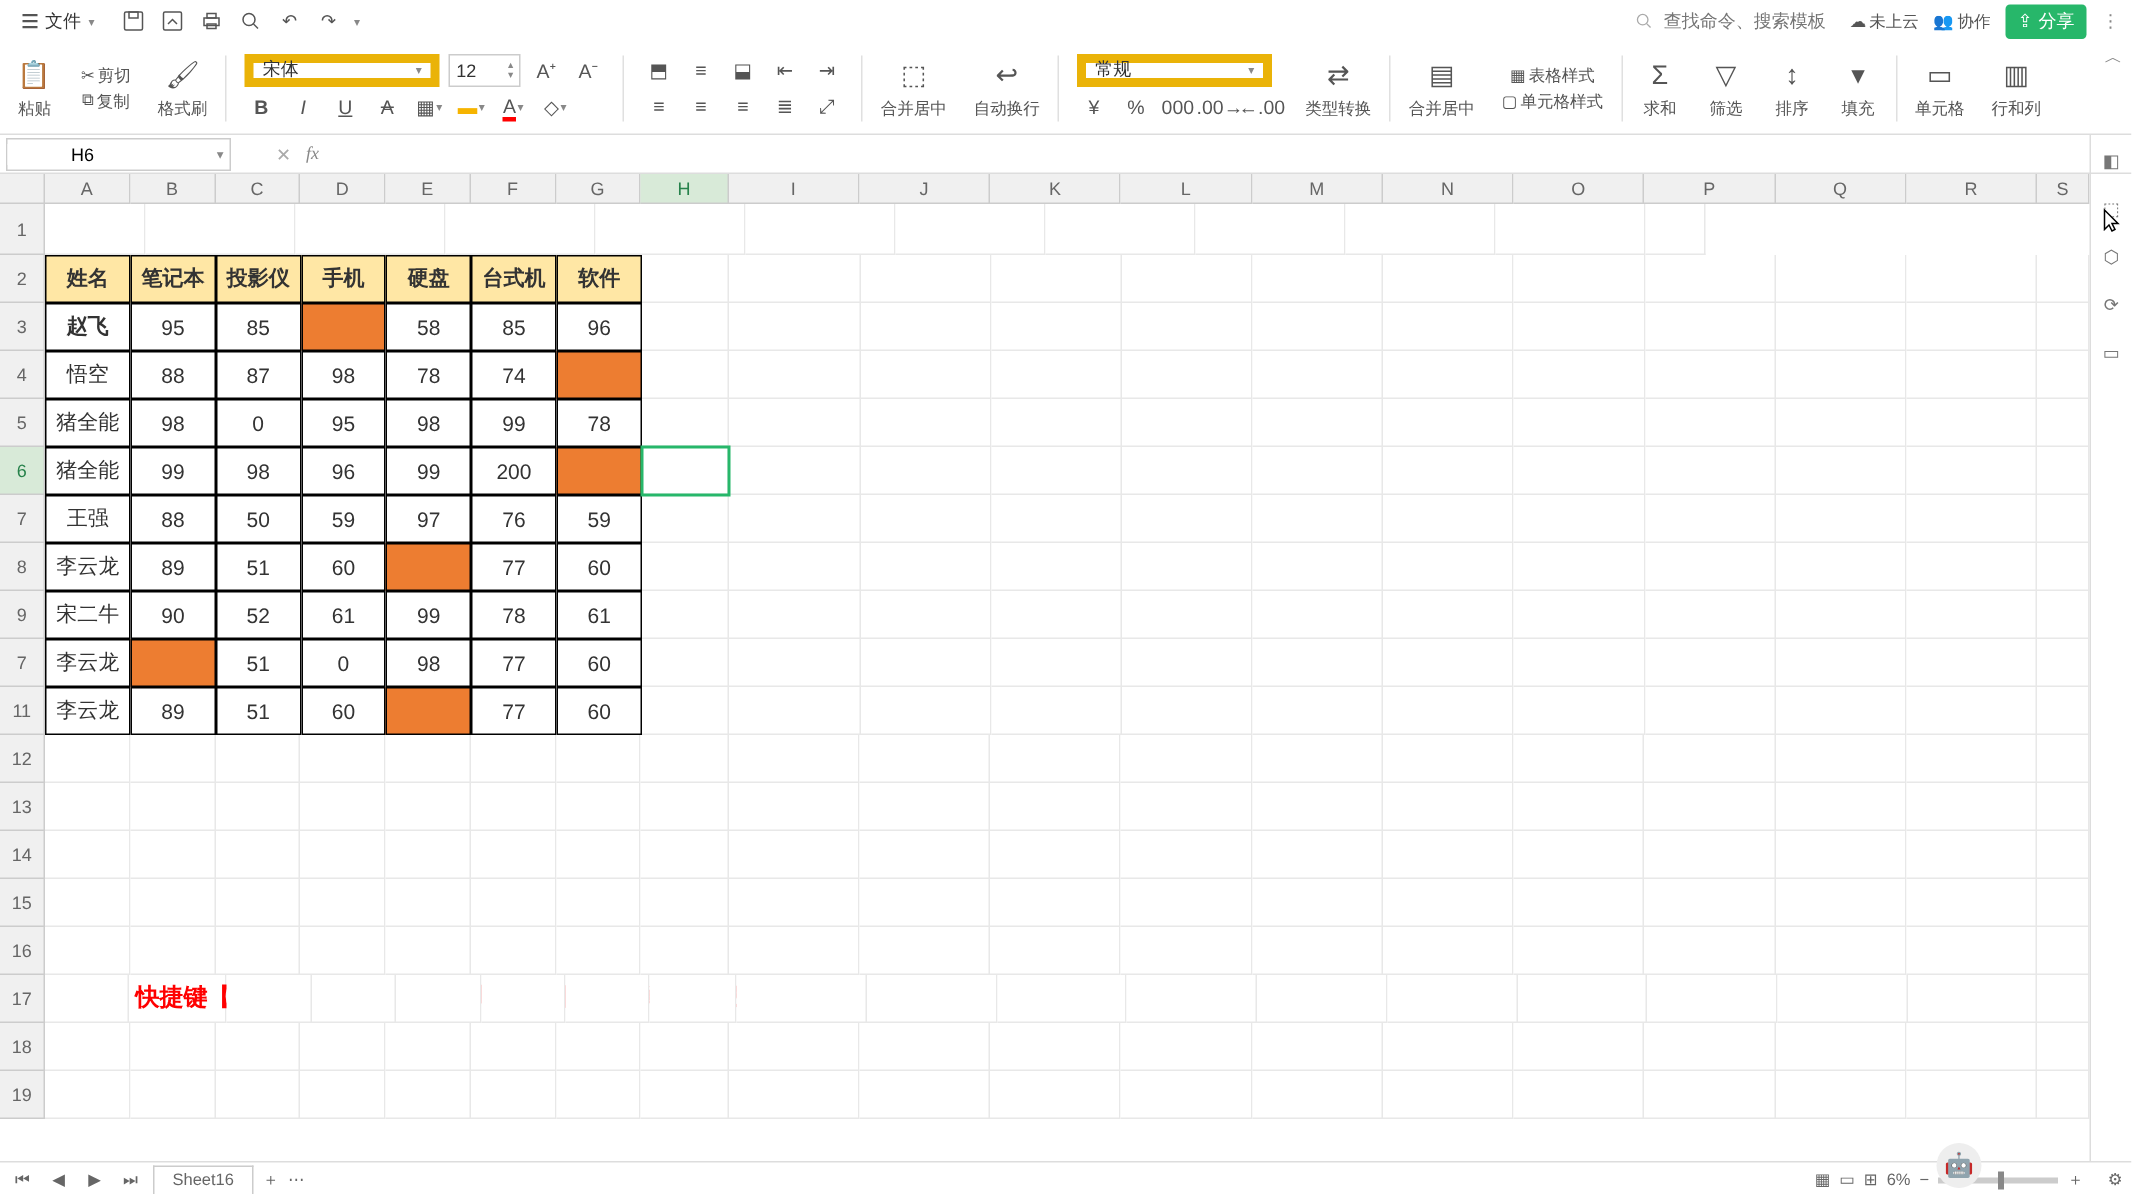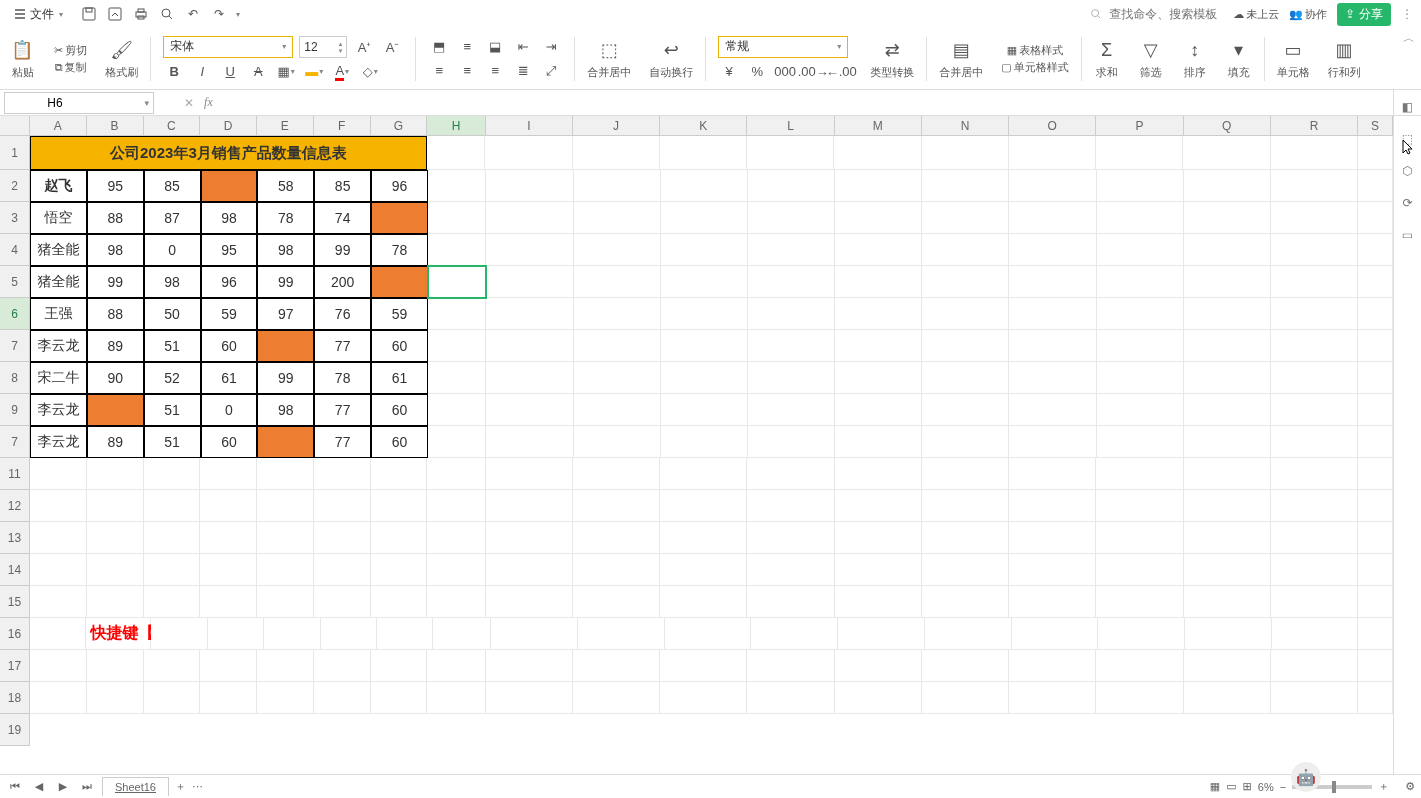--- a/index.html
+++ b/index.html
@@ -19,21 +19,21 @@
 .share-btn { background:#27b76a; color:#fff; padding:3px 8px; border-radius:3px; display:flex; align-items:center; gap:4px; }
 
 
 .ribbon { height:62px; border-bottom:1px solid #ddd; display:flex; align-items:center; padding:0 8px 0 4px; gap:6px; position:relative; }
 .rgroup { display:flex; flex-direction:column; align-items:center; justify-content:center; height:56px; padding:0 6px; }
 .vsep { width:1px; height:44px; background:#e0e0e0; }
 .big-btn { display:flex; flex-direction:column; align-items:center; gap:2px; cursor:pointer; font-size:11px; color:#555; }
 .big-ico { width:26px; height:26px; display:flex; align-items:center; justify-content:center; font-size:18px; }
 .small-row { display:flex; align-items:center; gap:6px; }
 .sbtn { width:22px; height:20px; display:flex; align-items:center; justify-content:center; color:#555; cursor:pointer; font-size:13px; }
-.font-name { width:130px; height:22px; border:1px solid #eab308; display:flex; align-items:center; padding:0 6px; font-size:12px; }
+.font-name { width:130px; height:22px; border:6px solid #eab308; display:flex; align-items:center; padding:0 6px; font-size:12px; }
 .font-size { width:48px; height:22px; border:1px solid #ccc; display:flex; align-items:center; padding:0 4px; font-size:12px; }
 .fs-arrows { display:flex; flex-direction:column; margin-left:auto; font-size:7px; line-height:7px; color:#888; }
 .dd { font-size:8px; color:#888; margin-left:1px; }
 .collapse-btn { position:absolute; right:6px; top:2px; cursor:pointer; color:#888; }
 .lbl-btn { display:flex; align-items:center; gap:2px; font-size:11px; color:#555; }
 
 
 .fxbar { height:26px; border-bottom:1px solid #ddd; display:flex; align-items:center; }
 .namebox { width:150px; height:22px; border:1px solid #ccc; margin-left:4px; display:flex; align-items:center; }
 .namebox input { border:none; outline:none; width:100px; text-align:center; font-size:12px; }
@@ -60,21 +60,21 @@
 .data-cell { border:1px solid #000 !important; }
 .orange { background:#ed7d31; }
 .active-cell { outline:2px solid #27b76a; outline-offset:-1px; z-index:5; }
 .tip-text { color:#ff0000; font-weight:bold; font-size:16px; justify-content:flex-start; padding-left:4px; white-space:nowrap; overflow:visible; }
 
 
 .sidepanel { position:absolute; right:0; top:90px; bottom:24px; width:28px; border-left:1px solid #ddd; display:flex; flex-direction:column; align-items:center; padding-top:10px; gap:18px; color:#777; }
 
 
 .statusbar { position:absolute; left:0; right:0; bottom:0; height:24px; border-top:1px solid #ddd; display:flex; align-items:center; padding:0 6px; gap:6px; font-size:11px; color:#666; }
-.sheet-tab { padding:3px 12px; background:#fff; border:1px solid #ccc; border-bottom:none;text-decoration:underline; }
+.sheet-tab { padding:3px 12px; background:#fff; border:1px solid #ccc; border-bottom:none; }
 .nav-btn { width:18px; text-align:center; cursor:pointer; }
 .zoom-area { margin-left:auto; display:flex; align-items:center; gap:6px; }
 .slider { width:80px; height:4px; background:#ccc; position:relative; }
 .slider::after { content:""; position:absolute; left:50%; top:-4px; width:4px; height:12px; background:#888; }
 
 .assistant { position:absolute; right:100px; bottom:6px; width:30px; height:30px; border-radius:50%; background:#eee; display:flex; align-items:center; justify-content:center; font-size:16px; }
 .cursor-svg { position:absolute; top:138px; right:2px; pointer-events:none; }
 
 svg { display:block; }
 </style>
@@ -368,21 +368,41 @@
       <div class="rh">13</div>
       <div class="rh">14</div>
       <div class="rh">15</div>
       <div class="rh">16</div>
       <div class="rh">17</div>
       <div class="rh">18</div>
       <div class="rh">19</div>
     </div>
   <div class="cells" id="cells">
       <div class="crow first">
-        <div class="cell title-cell" style="width: 455px;">公司2023年3月销售产品数量信息表</div>
+        <div class="cell" style="width: 67px;"></div>
+        <div class="cell" style="width: 100px;"></div>
+        <div class="cell" style="width: 100px;"></div>
+        <div class="cell" style="width: 100px;"></div>
+        <div class="cell" style="width: 100px;"></div>
+        <div class="cell" style="width: 100px;"></div>
+        <div class="cell" style="width: 100px;"></div>
+        <div class="cell" style="width: 100px;"></div>
+        <div class="cell" style="width: 100px;"></div>
+        <div class="cell" style="width: 100px;"></div>
+        <div class="cell" style="width: 100px;"></div>
+        <div class="cell" style="width: 40px;"></div>
+      </div>
+      <div class="crow">
+        <div class="cell hdr-cell" style="width: 65px;">姓名</div>
+        <div class="cell hdr-cell" style="width: 65px;">笔记本</div>
+        <div class="cell hdr-cell" style="width: 65px;">投影仪</div>
+        <div class="cell hdr-cell" style="width: 65px;">手机</div>
+        <div class="cell hdr-cell" style="width: 65px;">硬盘</div>
+        <div class="cell hdr-cell" style="width: 65px;">台式机</div>
+        <div class="cell hdr-cell" style="width: 65px;">软件</div>
         <div class="cell" style="width: 67px;"></div>
         <div class="cell" style="width: 100px;"></div>
         <div class="cell" style="width: 100px;"></div>
         <div class="cell" style="width: 100px;"></div>
         <div class="cell" style="width: 100px;"></div>
         <div class="cell" style="width: 100px;"></div>
         <div class="cell" style="width: 100px;"></div>
         <div class="cell" style="width: 100px;"></div>
         <div class="cell" style="width: 100px;"></div>
         <div class="cell" style="width: 100px;"></div>

